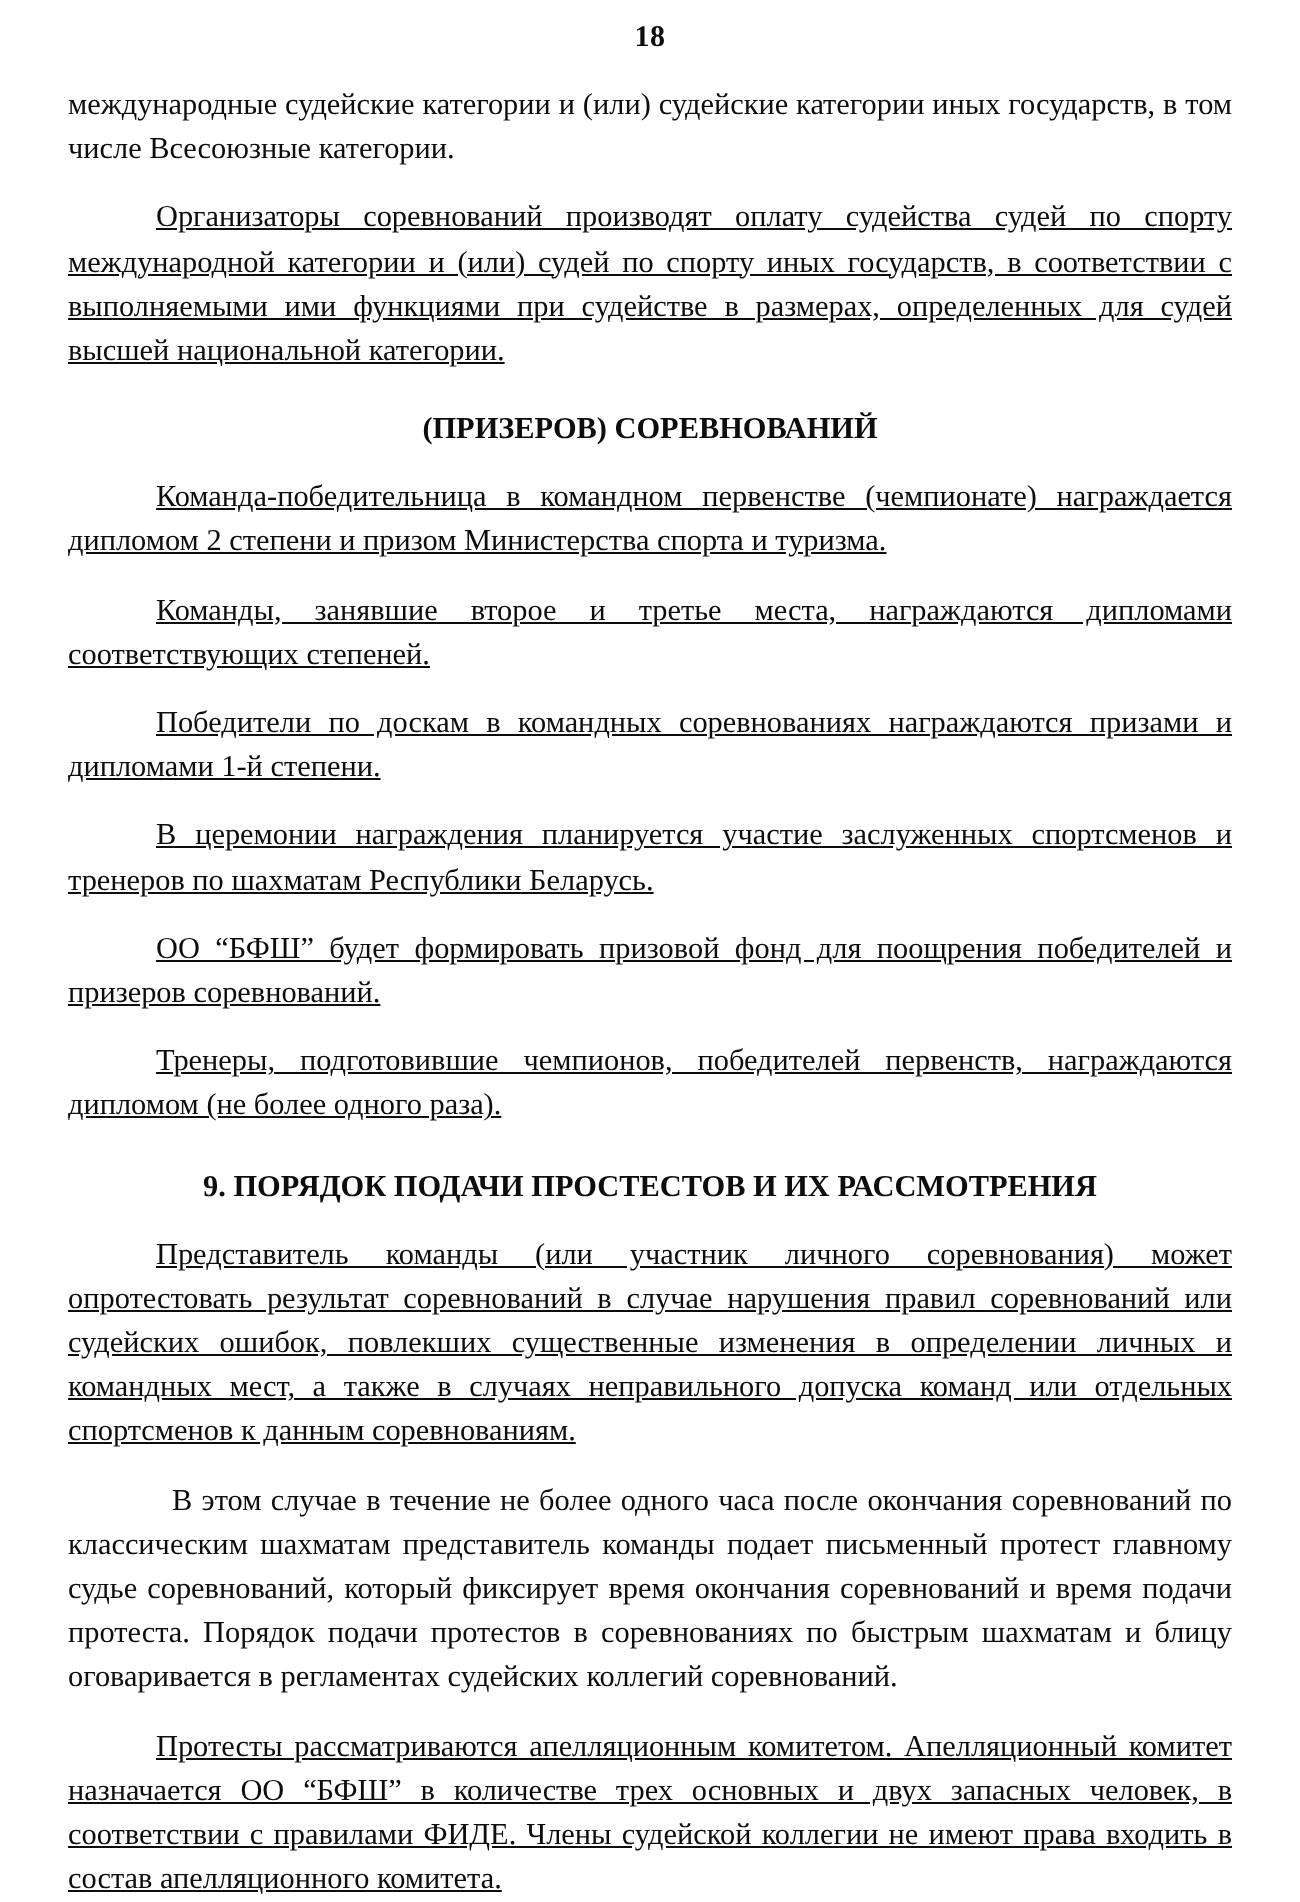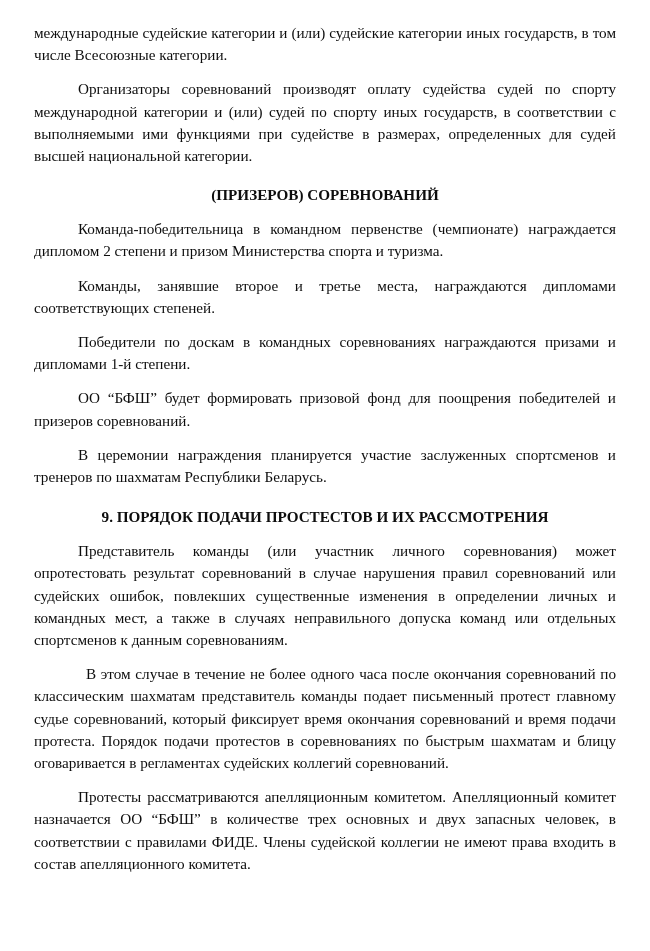--- a/index.html
+++ b/index.html
@@ -31,20 +31,21 @@
   }
   p {
     margin: 12px;
     font-size: 15.2px;
     line-height: 22.2px;
     text-align: justify;
     text-justify: inter-word;
   }
   p.indent {
     text-indent: 44px;
+    text-decoration: underline;
   }
   p.indent-wide {
     text-indent: 52px;
   }
   p.tight {
     text-indent: 0;
   }
   .heading {
     font-weight: bold;
     text-align: center;
@@ -63,33 +64,35 @@
   }
   .heading .line2 {
     display: block;
   }
 </style>
 </head>
 <body>
 
 <div class="page">
 
+  <div class="page-number">18</div>
 
   <p class="tight">международные судейские категории и (или) судейские категории иных государств, в том числе Всесоюзные категории.</p>
   <p class="indent">Организаторы соревнований производят оплату судейства судей по спорту международной категории и (или) судей по спорту иных государств, в соответствии с выполняемыми ими функциями при судействе в размерах, определенных для судей высшей национальной категории.</p>
 
   <div class="heading heading-block">
     <span class="line2">(ПРИЗЕРОВ) СОРЕВНОВАНИЙ</span>
   </div>
 
   <p class="indent">Команда-победительница в командном первенстве (чемпионате) награждается дипломом 2 степени и призом Министерства спорта и туризма.</p>
   <p class="indent">Команды, занявшие второе и третье места, награждаются дипломами соответствующих степеней.</p>
   <p class="indent">Победители по доскам в командных соревнованиях награждаются призами и дипломами 1-й степени.</p>
+  <p class="indent">В церемонии награждения планируется участие заслуженных спортсменов и тренеров по шахматам Республики Беларусь.</p>
   <p class="indent">ОО “БФШ” будет формировать призовой фонд для поощрения победителей и призеров соревнований.</p>
-  <p class="indent">В церемонии награждения планируется участие заслуженных спортсменов и тренеров по шахматам Республики Беларусь.</p>
+  <p class="indent">Тренеры, подготовившие чемпионов, победителей первенств, награждаются дипломом (не более одного раза).</p>
 
   <div class="heading heading-block second">
     <span class="line1">9. ПОРЯДОК ПОДАЧИ ПРОСТЕСТОВ И ИХ РАССМОТРЕНИЯ</span>
   </div>
 
   <p class="indent">Представитель команды (или участник личного соревнования) может опротестовать результат соревнований в случае нарушения правил соревнований или судейских ошибок, повлекших существенные изменения в определении личных и командных мест, а также в случаях неправильного допуска команд или отдельных спортсменов к данным соревнованиям.</p>
   <p class="indent-wide">В этом случае в течение не более одного часа после окончания соревнований по классическим шахматам представитель команды подает письменный протест главному судье соревнований, который фиксирует время окончания соревнований и время подачи протеста. Порядок подачи протестов в соревнованиях по быстрым шахматам и блицу оговаривается в регламентах судейских коллегий соревнований.</p>
   <p class="indent">Протесты рассматриваются апелляционным комитетом. Апелляционный комитет назначается ОО “БФШ” в количестве трех основных и двух запасных человек, в соответствии с правилами ФИДЕ. Члены судейской коллегии не имеют права входить в состав апелляционного комитета.</p>
 
 </div>

